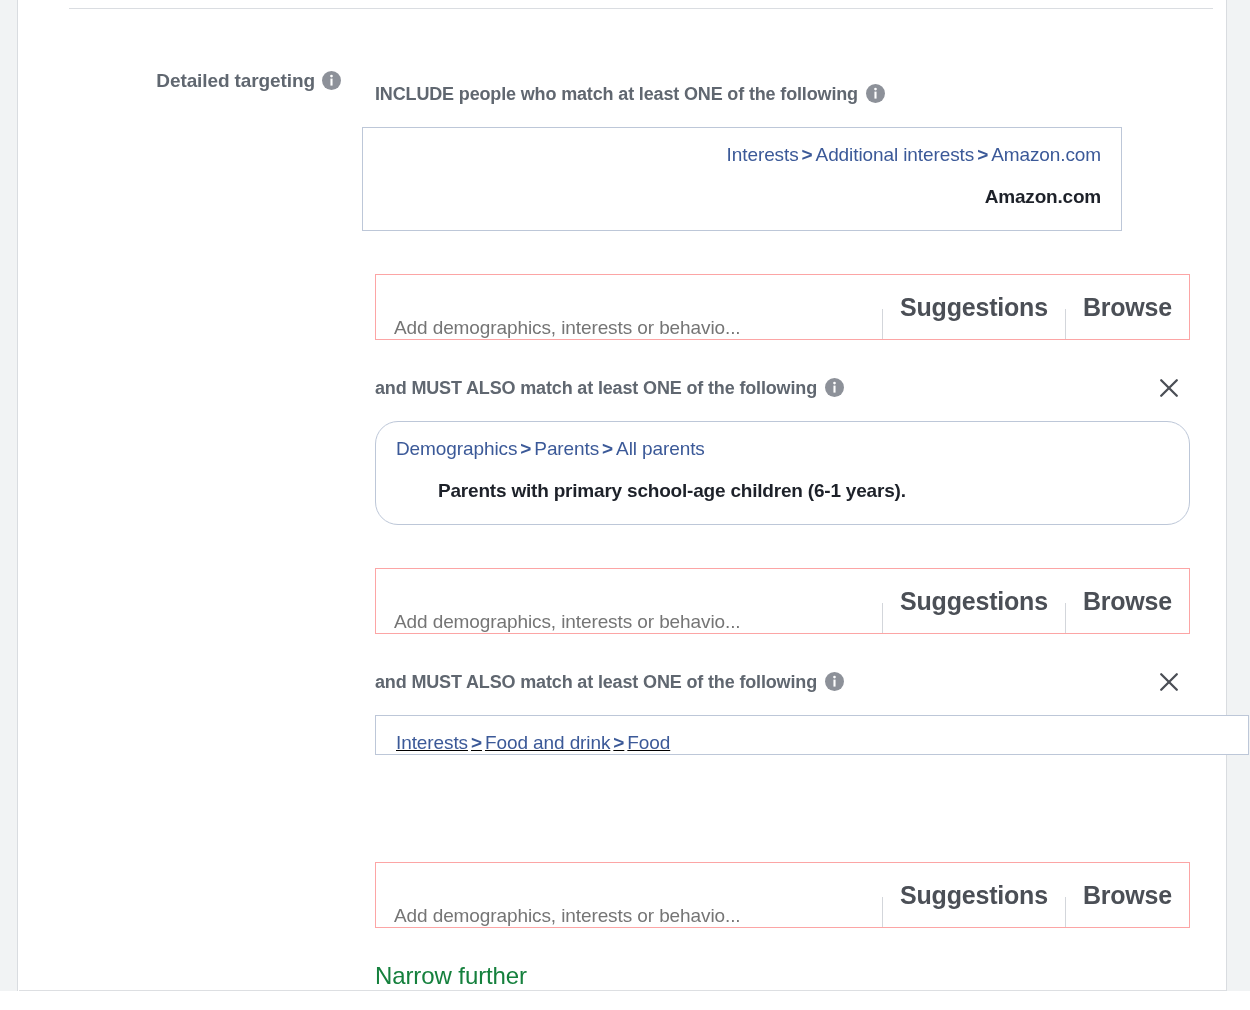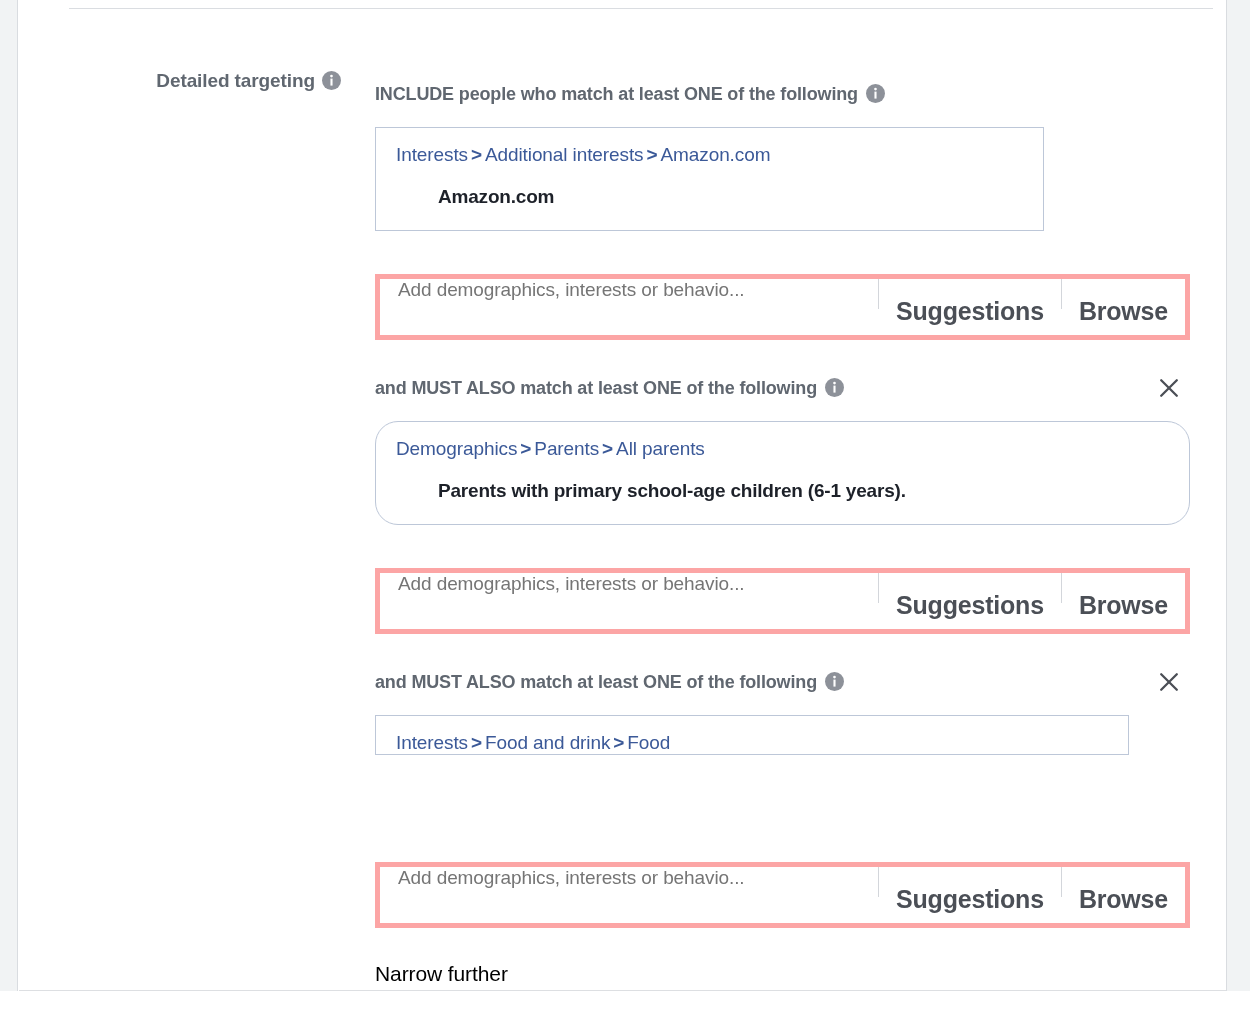--- a/index.html
+++ b/index.html
@@ -132,25 +132,25 @@
   .token-box .token-name {
     padding: 20px 20px 22px 62px;
     font-size: 19px;
     font-weight: bold;
     color: #1d2129;
     letter-spacing: -0.2px;
     white-space: nowrap;
   }
 
   .input-row {
-    border: 5px solid #fca5a5;
+    border: 1px solid #fca5a5;
     background: #ffffff;
     height: 66px;
     display: flex;
-    align-items: flex-start;
+    align-items: flex-end;
     margin-top: 3px;
   }
   .input-row .ph {
     flex: 1;
     padding-left: 18px;
     font-size: 19px;
     color: #8d949e;
     letter-spacing: -0.1px;
     white-space: nowrap;
     overflow: hidden;
@@ -172,39 +172,39 @@
     white-space: nowrap;
     padding: 0 17px;
     cursor: pointer;
     background: none;
     border: none;
     font-family: "Liberation Sans", sans-serif;
     line-height: 64px;
   }
 
   .narrow-link {
-    font-size: 21px;
-    color: #000000;
+    font-size: 24px;
+    color: #15803d;
     letter-spacing: -0.1px;
     cursor: pointer;
     white-space: nowrap;
     display: inline-block;
   }
 
   
   .grp1-head { position: absolute; left: 19px; top: 82px; width: 815px; }
-  .grp1-box  { position: absolute; left: 19px; top: 127px; width: 669px; }
+  .grp1-box  { position: absolute; left: 6px; top: 127px; width: 760px; text-align: right; }
   .grp1-inp  { position: absolute; left: 19px; top: 271px; width: 815px; }
 
   .grp2-head { position: absolute; left: 19px; top: 376px; width: 815px; }
   .grp2-box  { position: absolute; left: 19px; top: 421px; width: 815px; border-radius: 23px; }
   .grp2-inp  { position: absolute; left: 19px; top: 565px; width: 815px; }
 
   .grp3-head { position: absolute; left: 19px; top: 670px; width: 815px; }
-  .grp3-box  { position: absolute; left: 19px; top: 715px; width: 754px; }
+  .grp3-box  { position: absolute; left: 19px; top: 715px; width: 874px; text-decoration: underline; }
   .grp3-inp  { position: absolute; left: 19px; top: 859px; width: 815px; }
 
   .narrow-wrap { position: absolute; left: 19px; top: 962px; }
 </style>
 </head>
 <body>
 
 <div class="page-gutter-left"></div>
 <div class="page-gutter-right"></div>
 

